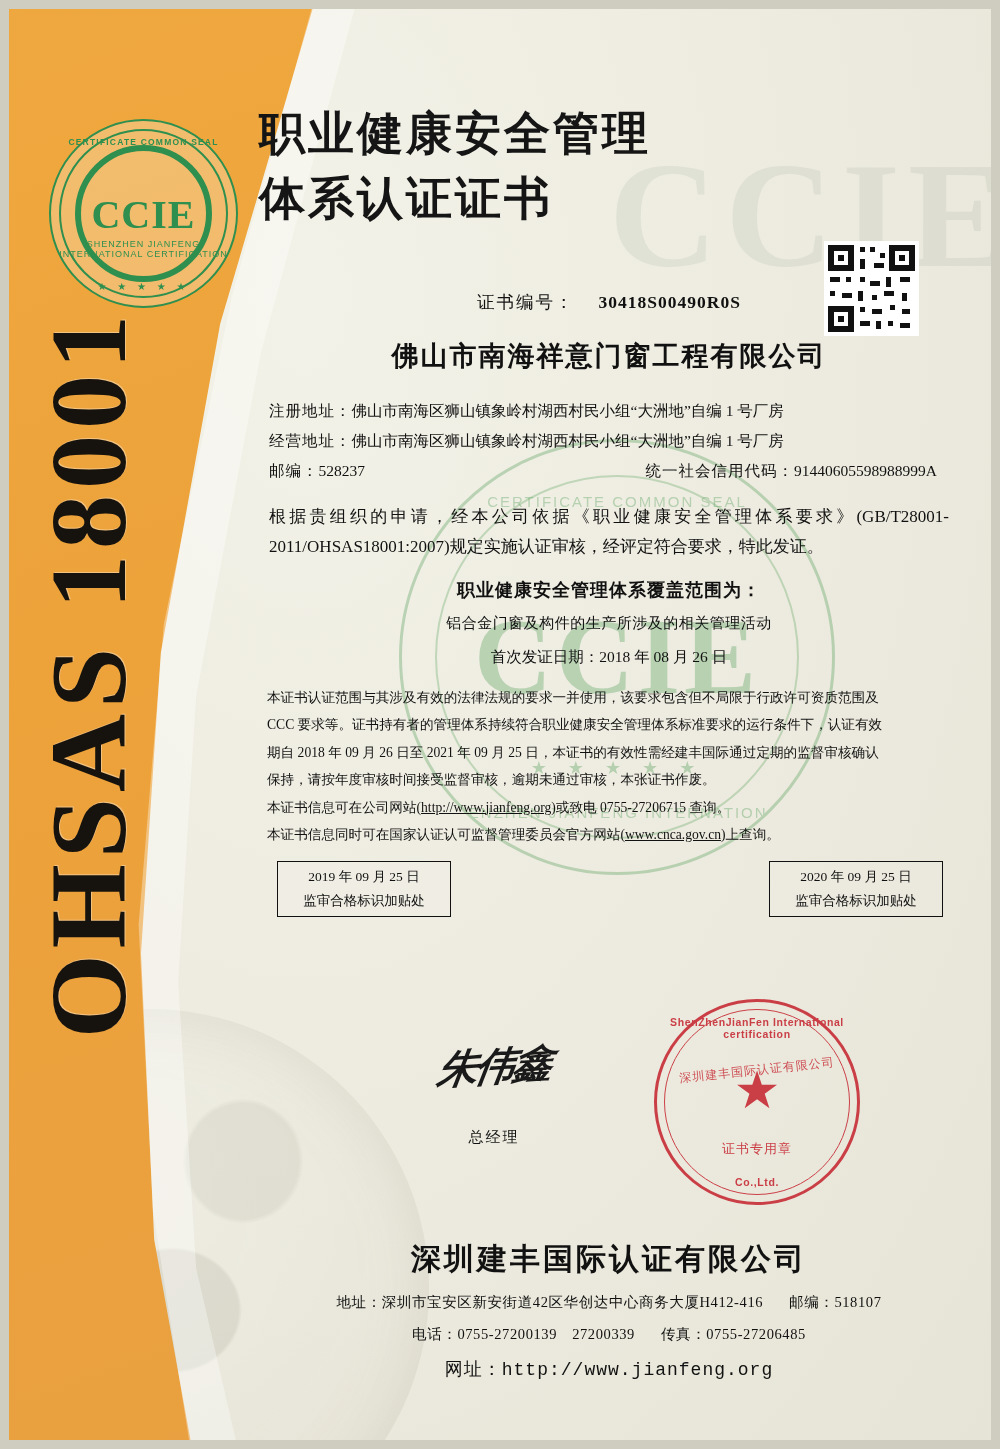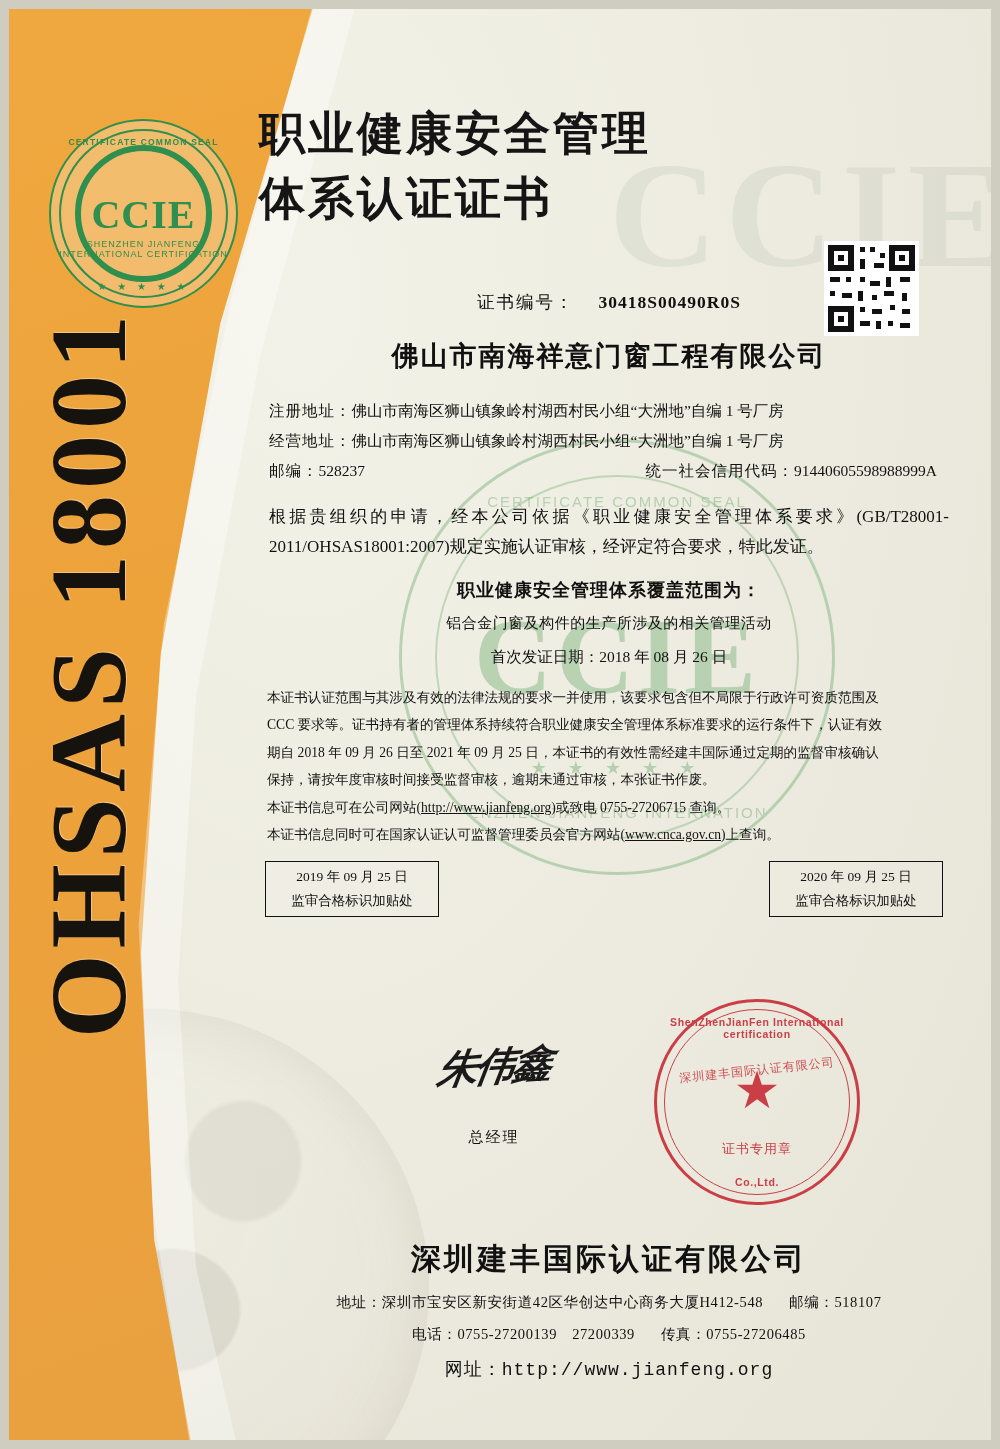--- a/index.html
+++ b/index.html
@@ -177,21 +177,21 @@
     font-size:13.6px;color:#111;line-height:2.02;text-align:justify;
   }
   .fine .u{text-decoration:underline;}
   .boxes{position:relative;margin:12px 6px 0 6px;height:58px;}
   .sbox{
     position:absolute;top:0;width:172px;height:54px;border:1px solid #111;
     font-family:"Liberation Serif",serif;font-size:13.5px;color:#111;
     display:flex;flex-direction:column;align-items:center;justify-content:center;
     line-height:1.75;background:rgba(255,255,255,.08);
   }
-  .sbox.l{left:0;}
+  .sbox.l{left:12px;}
   .sbox.r{right:10px;}
 
   
   .sig-area{position:relative;height:190px;margin-top:120px;}
   .sig{
     position:absolute;left:120px;top:0;width:230px;text-align:center;
   }
   .sig .scribble{
     font-family:"Liberation Serif",serif;font-size:40px;color:#1a1a1a;
     font-style:italic;font-weight:bold;letter-spacing:-3px;
@@ -379,21 +379,21 @@
           <div class="cn1">深圳建丰国际认证有限公司</div>
           <div class="star">★</div>
           <div class="bottom">证书专用章</div>
           <div class="arc arc-b">Co.,Ltd.</div>
         </div>
       </div>
 
       <div class="footer">
         <div class="issuer">深圳建丰国际认证有限公司</div>
         <div class="fline">
-          <span>地址：</span><span>深圳市宝安区新安街道42区华创达中心商务大厦H412-548</span><span class="sp"></span><span>邮编：</span><span>518107</span>
+          <span>地址：</span><span>深圳市宝安区新安街道42区华创达中心商务大厦H412-416</span><span class="sp"></span><span>邮编：</span><span>518107</span>
         </div>
         <div class="fline">
           <span>电话：</span><span>0755-27200139　27200339</span><span class="sp"></span><span>传真：</span><span>0755-27206485</span>
         </div>
         <div class="fline web">
           <span>网址：</span><span>http://www.jianfeng.org</span>
         </div>
       </div>
 
     </div>

